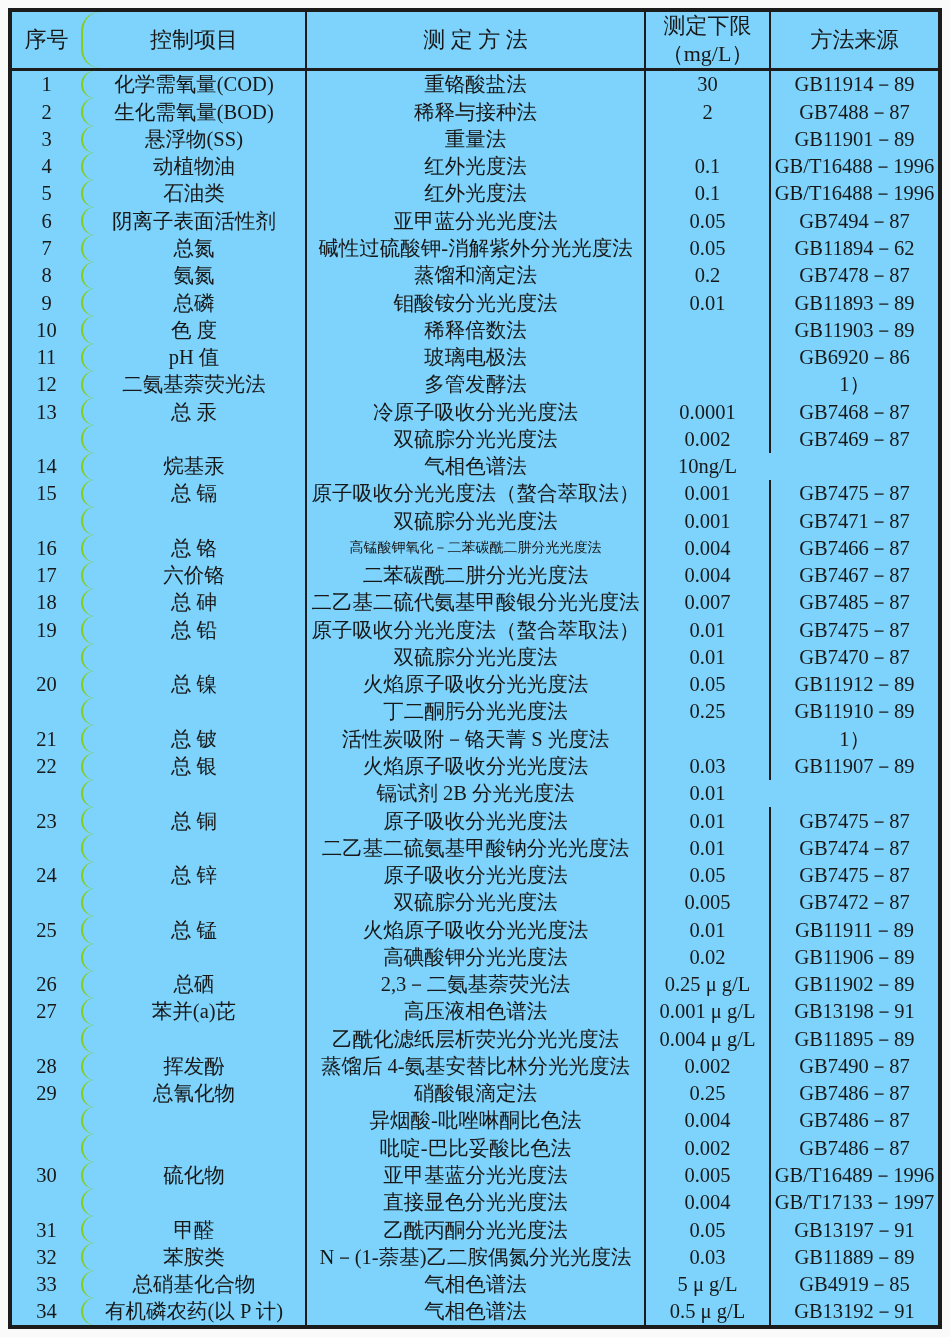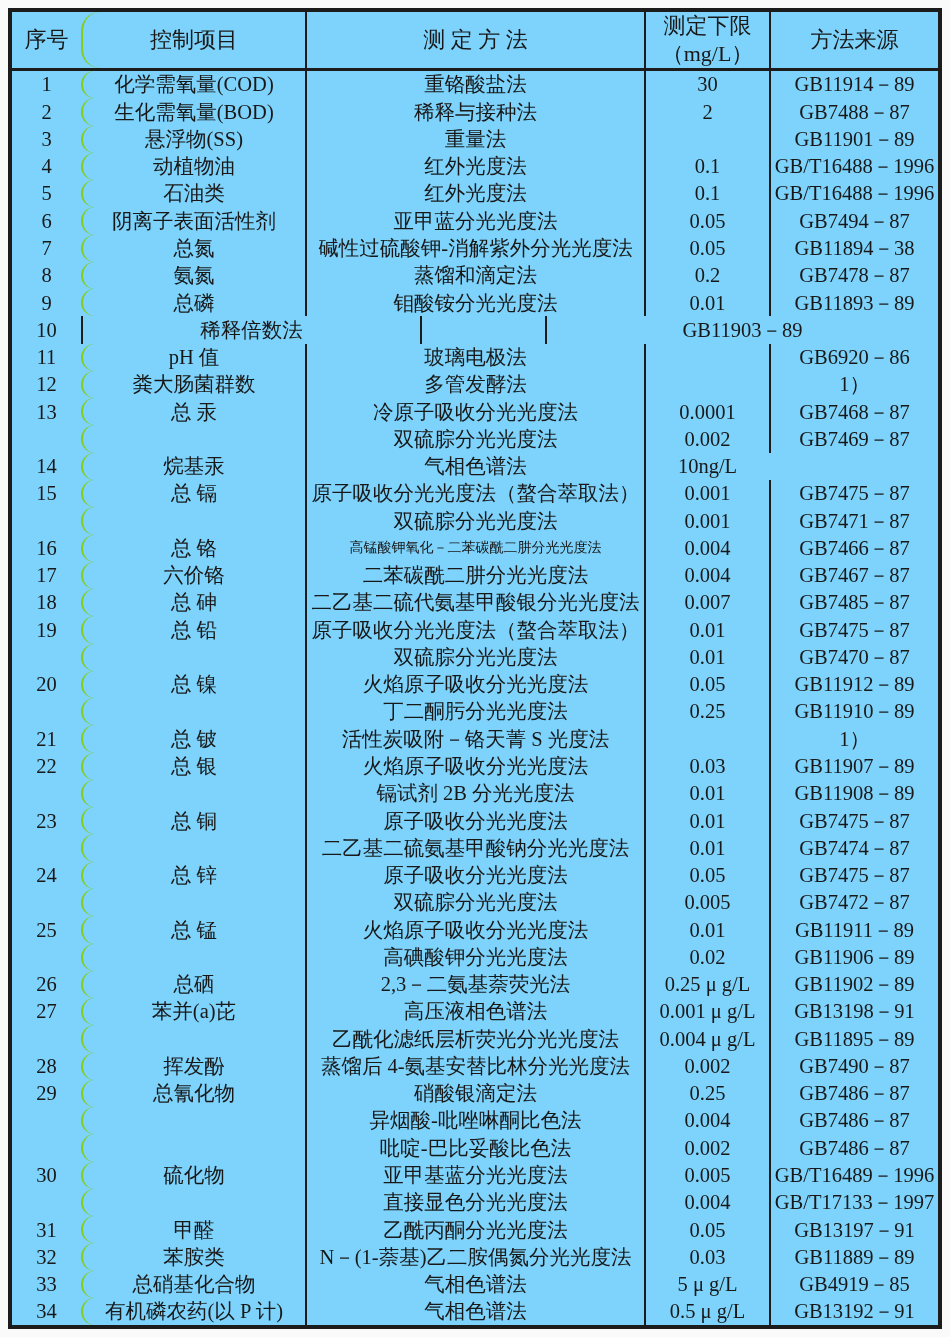--- a/index.html
+++ b/index.html
@@ -136,57 +136,58 @@
     <div class="cell c-method fit">亚甲蓝分光光度法</div>
     <div class="cell c-limit fit">0.05</div>
     <div class="cell c-source fit">GB7494－87</div>
   </div>
 
   <div class="row">
     <div class="cell c-sn">7</div>
     <div class="cell c-item fit">总氮</div>
     <div class="cell c-method fit">碱性过硫酸钾-消解紫外分光光度法</div>
     <div class="cell c-limit fit">0.05</div>
-    <div class="cell c-source fit">GB11894－38</div>
+    <div class="cell c-source fit">GB11894－62</div>
   </div>
 
   <div class="row">
     <div class="cell c-sn">8</div>
     <div class="cell c-item fit">氨氮</div>
     <div class="cell c-method fit">蒸馏和滴定法</div>
     <div class="cell c-limit fit">0.2</div>
     <div class="cell c-source fit">GB7478－87</div>
   </div>
 
   <div class="row">
     <div class="cell c-sn">9</div>
     <div class="cell c-item fit">总磷</div>
     <div class="cell c-method fit">钼酸铵分光光度法</div>
     <div class="cell c-limit fit">0.01</div>
     <div class="cell c-source fit">GB11893－89</div>
   </div>
 
   <div class="row">
     <div class="cell c-sn">10</div>
+    <div class="cell c-item fit">色 度</div>
     <div class="cell c-method fit">稀释倍数法</div>
     <div class="cell c-limit fit"></div>
     <div class="cell c-source fit">GB11903－89</div>
   </div>
 
   <div class="row">
     <div class="cell c-sn">11</div>
     <div class="cell c-item fit">pH 值</div>
     <div class="cell c-method fit">玻璃电极法</div>
     <div class="cell c-limit fit"></div>
     <div class="cell c-source fit">GB6920－86</div>
   </div>
 
   <div class="row">
     <div class="cell c-sn">12</div>
-    <div class="cell c-item fit">粪大肠菌群数</div>
+    <div class="cell c-item fit">二氨基萘荧光法</div>
     <div class="cell c-method fit">多管发酵法</div>
     <div class="cell c-limit fit"></div>
     <div class="cell c-source fit">1）</div>
   </div>
 
   <div class="row">
     <div class="cell c-sn">13</div>
     <div class="cell c-item fit">总 汞</div>
     <div class="cell c-method fit">冷原子吸收分光光度法</div>
     <div class="cell c-limit fit">0.0001</div>
@@ -294,21 +295,20 @@
     <div class="cell c-method fit">火焰原子吸收分光光度法</div>
     <div class="cell c-limit fit">0.03</div>
     <div class="cell c-source fit">GB11907－89</div>
   </div>
 
   <div class="row">
     <div class="cell c-sn"></div>
     <div class="cell c-item fit"></div>
     <div class="cell c-method fit">镉试剂 2B 分光光度法</div>
     <div class="cell c-limit fit">0.01</div>
-    <div class="cell c-source fit">GB11908－89</div>
   </div>
 
   <div class="row">
     <div class="cell c-sn">23</div>
     <div class="cell c-item fit">总 铜</div>
     <div class="cell c-method fit">原子吸收分光光度法</div>
     <div class="cell c-limit fit">0.01</div>
     <div class="cell c-source fit">GB7475－87</div>
   </div>
 

